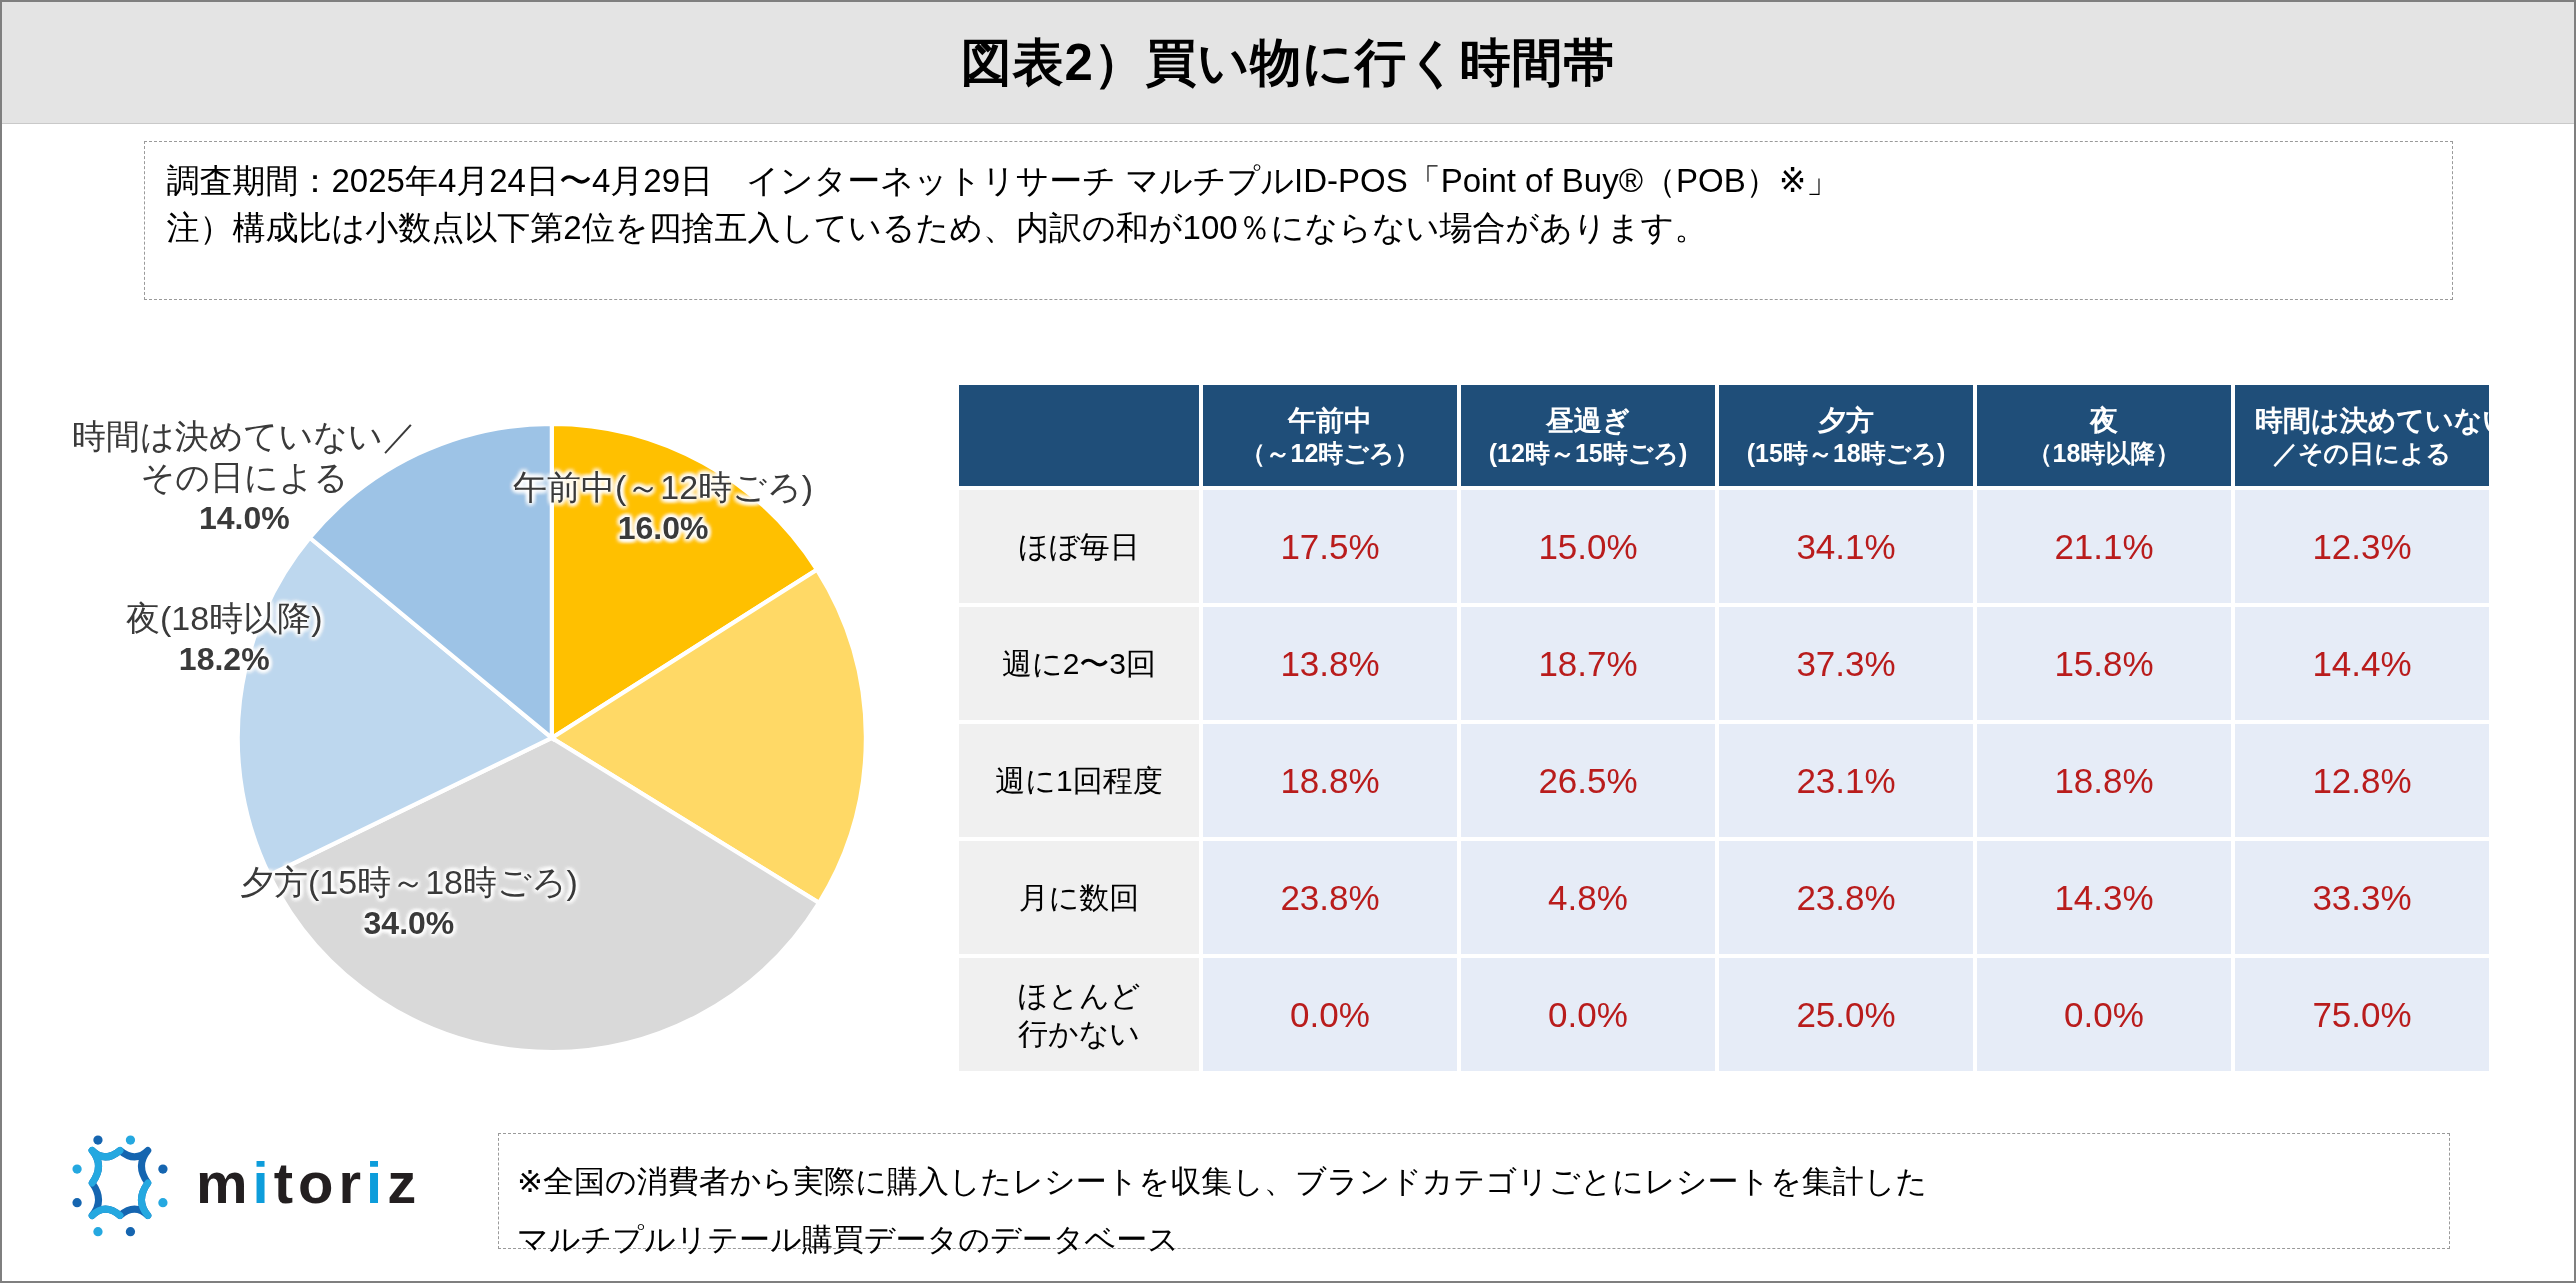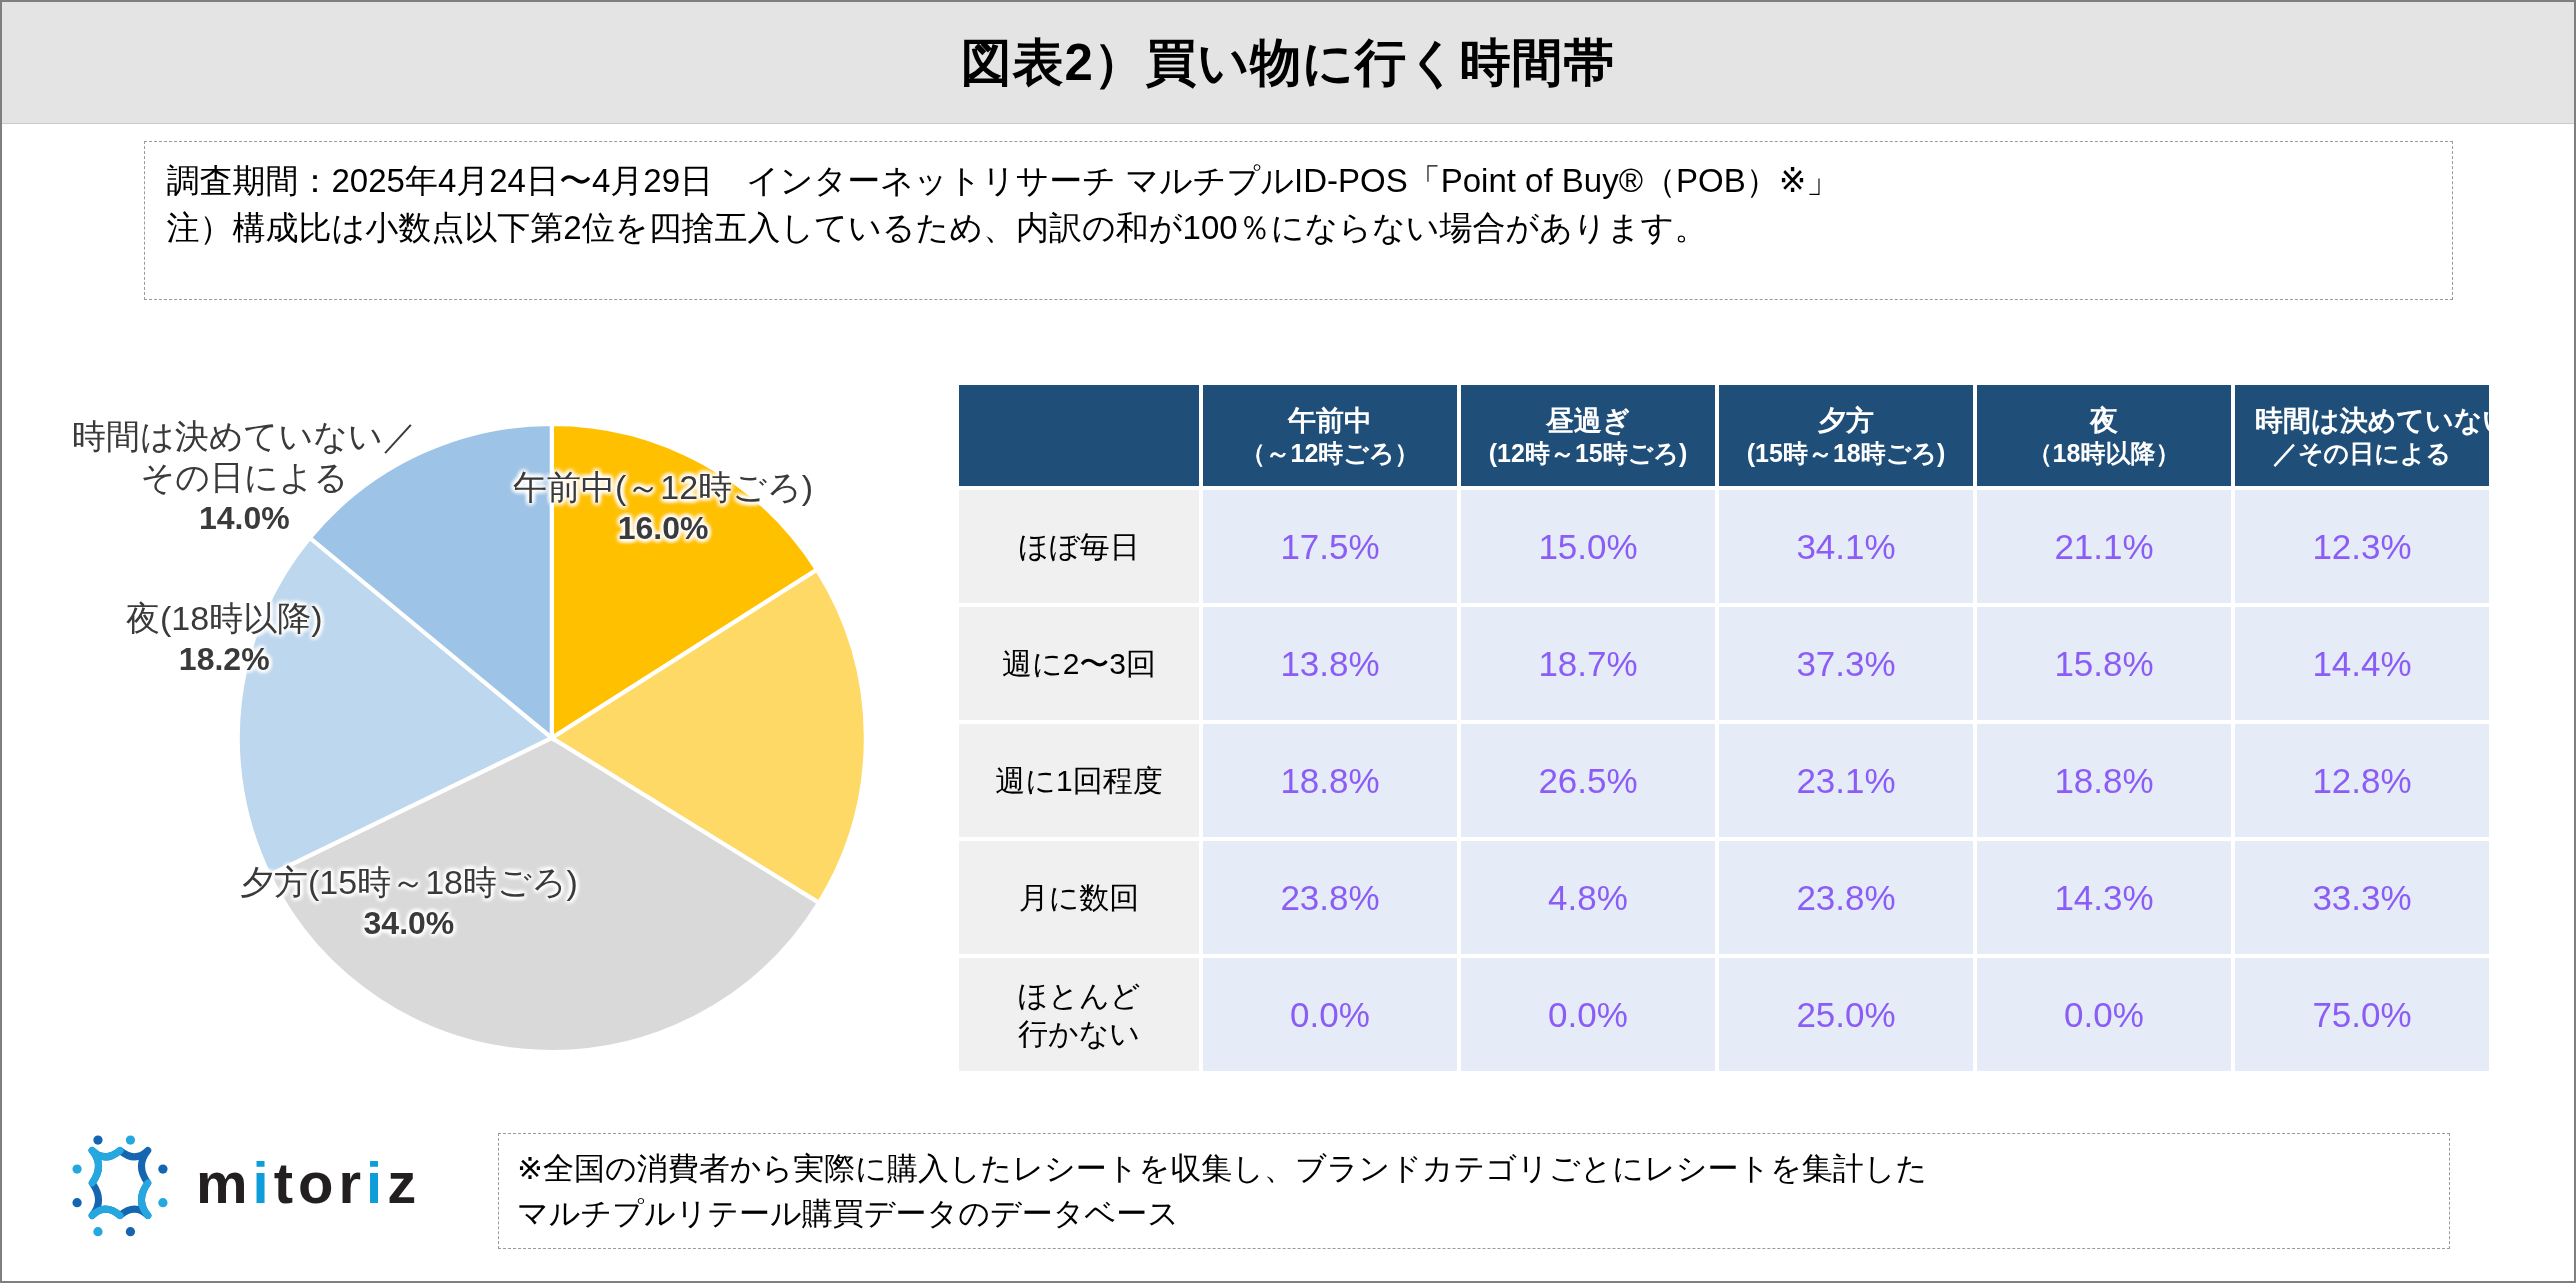--- a/index.html
+++ b/index.html
@@ -121,21 +121,21 @@
     background: #f0f0f0;
     color: #000000;
     font-size: 30px;
     line-height: 38px;
     text-align: center;
     vertical-align: middle;
     height: 113px;
   }
   table.data td.val {
     background: #e6ecf7;
-    color: #8b5cf6;
+    color: #b91c1c;
     font-size: 35px;
     text-align: center;
     vertical-align: middle;
     height: 113px;
   }
 
   
   .logo-wrap {
     position: absolute;
     left: 60px; top: 1115px;
@@ -160,20 +160,21 @@
     width: 1952px;
     height: 116px;
     border: 1.7px dashed #9a9a9a;
     padding: 11.6px 18px 0 18px;
   }
   .note-line {
     font-size: 31px;
     line-height: 45px;
     color: #000000;
     white-space: nowrap;
+    margin-top: 13px;
   }
 </style>
 </head>
 <body>
 
 <div id="page">
 
   <div class="header-band">
     <div class="header-title">図表2）買い物に行く時間帯</div>
   </div>

